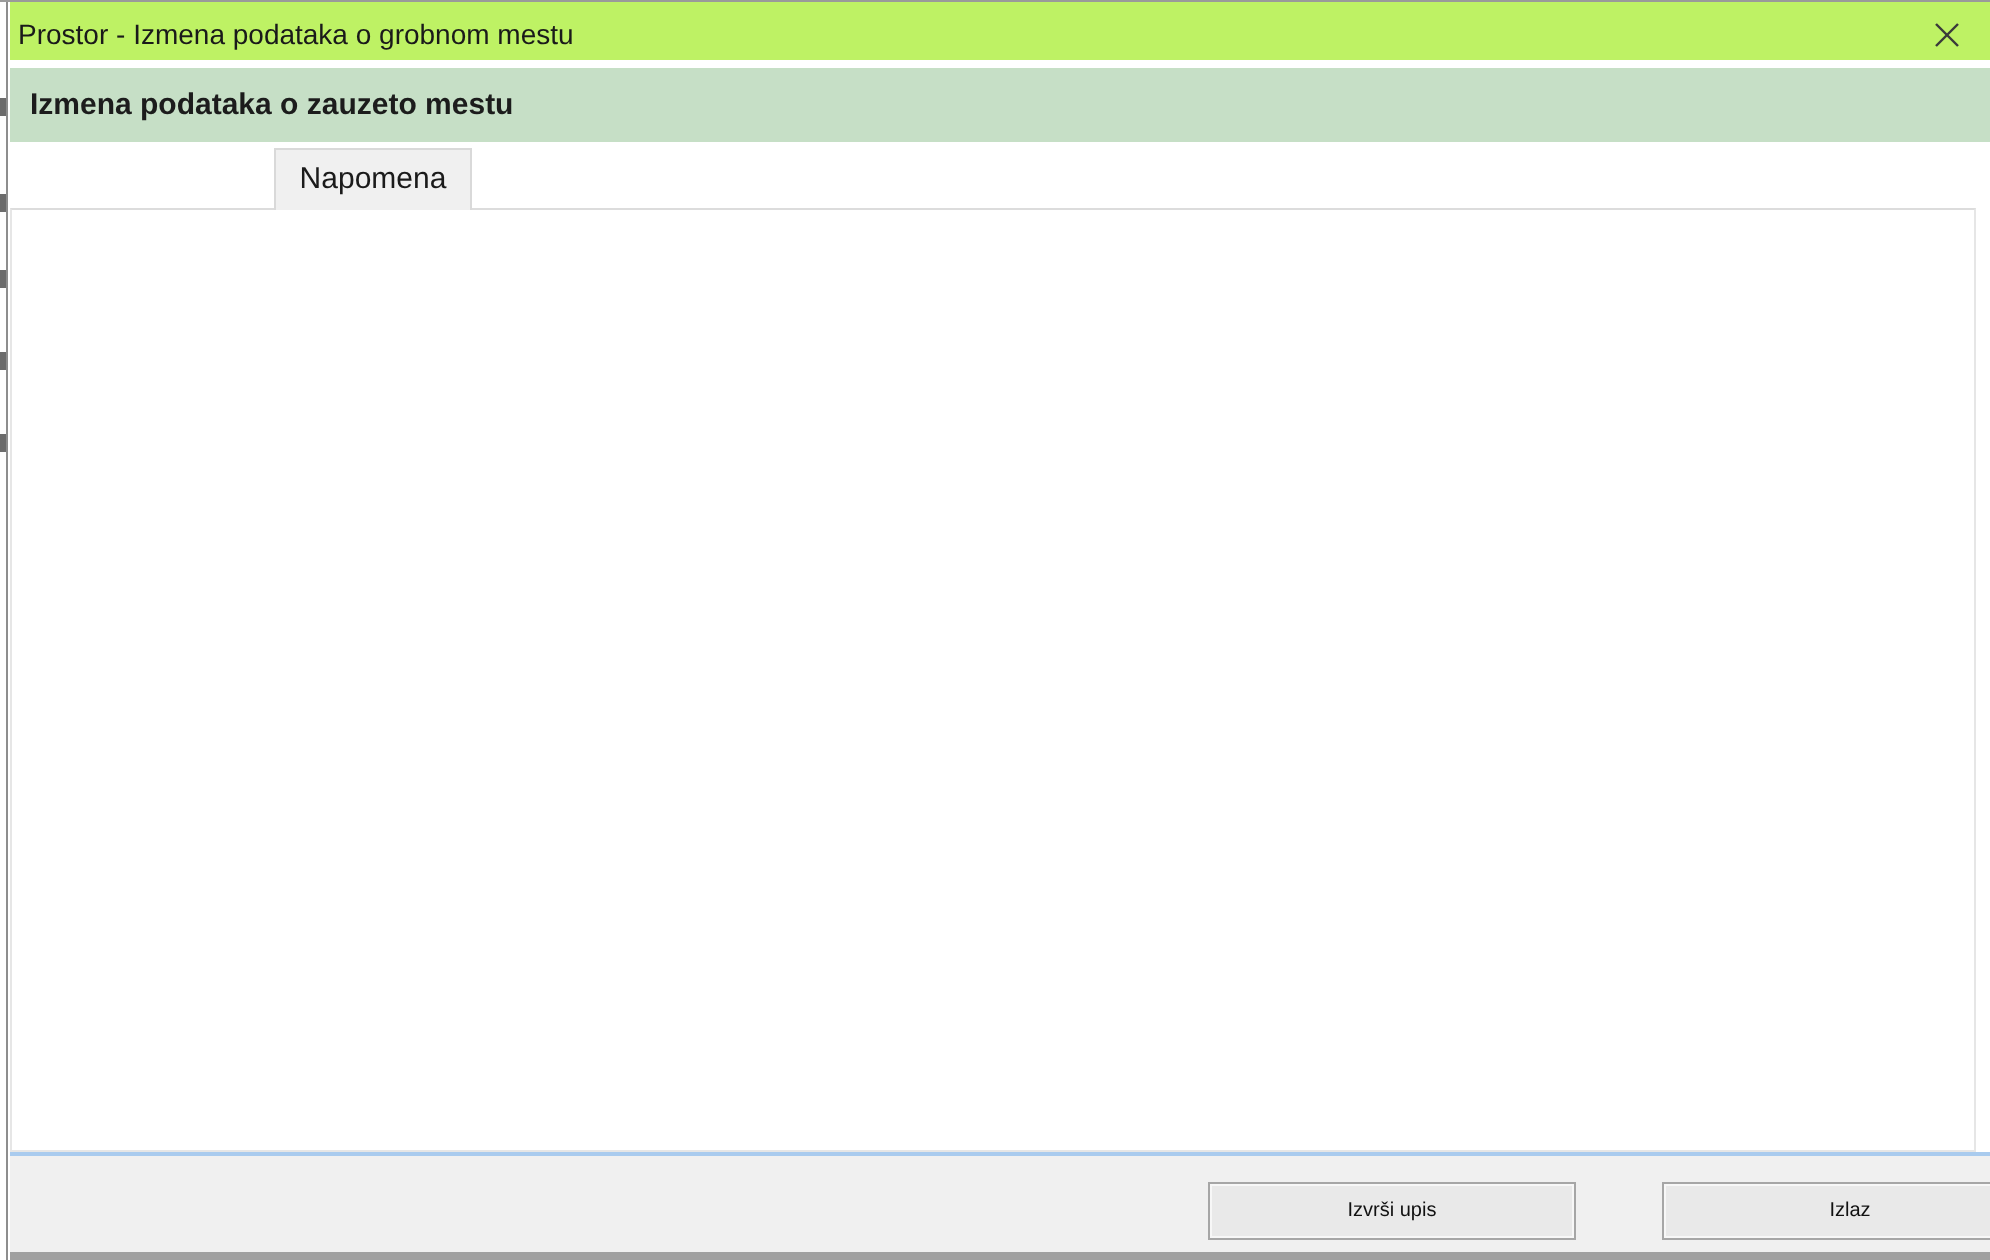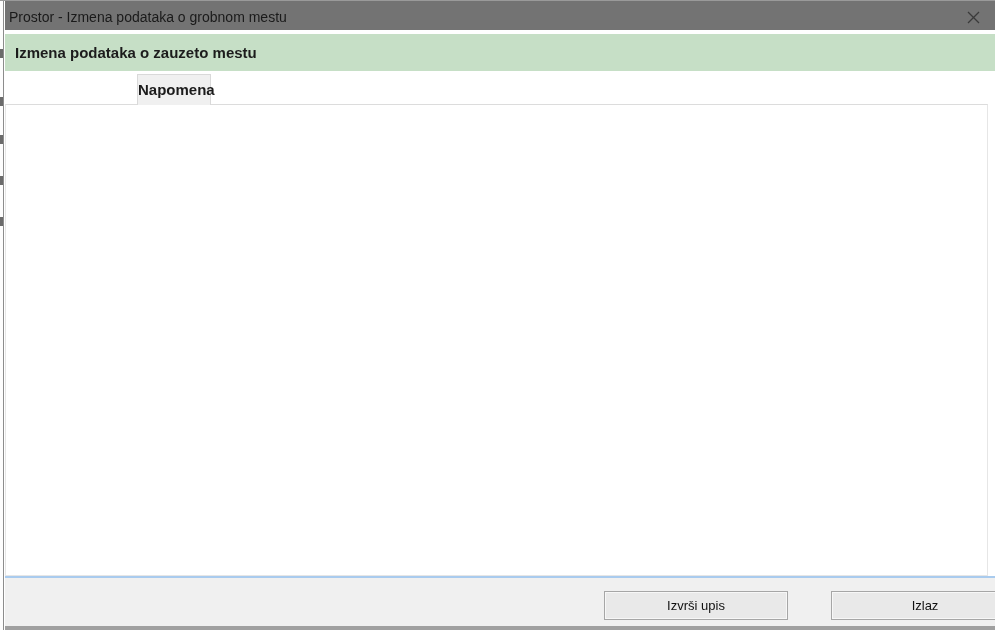--- a/index.html
+++ b/index.html
@@ -5,33 +5,33 @@
   * { margin:0; padding:0; box-sizing:border-box; }
   html,body { width:995px; height:630px; }
   body { font-family:"Liberation Sans","DejaVu Sans",sans-serif; background:#fff; }
   .screen { position:relative; width:995px; height:630px; background:#fff; overflow:hidden; border-top:1px solid #9a9a9a; }
 
   
   .underlay-strip { position:absolute; left:0; top:0; width:4px; height:630px; background:#fdfdfd; border-right:1px solid #8c8c8c; z-index:5; }
   .underlay-strip .frag { position:absolute; left:0; width:3px; height:9px; background:#6b6b6b; }
 
   
-  .titlebar { position:absolute; left:5px; top:0; right:0; height:29px; background:#737373; }
+  .titlebar { position:absolute; left:5px; top:0; right:0; height:29px; background:#bef264; }
   .title-text { position:absolute; left:4px; top:0; height:33px; line-height:33px; font-size:14px; color:#1a1a1a; white-space:nowrap; }
   .close-btn { position:absolute; right:8px; top:4px; width:28px; height:25px; display:flex; align-items:center; justify-content:center; cursor:default; }
 
   
   .green-header { position:absolute; left:5px; top:33px; right:0; height:37px; background:#c6dfc6; }
   .green-header .hdr-text { position:absolute; left:10px; top:0; height:37px; line-height:37px; font-weight:bold; font-size:15px; color:#1c1c1c; }
 
   
   .tabstrip { position:absolute; left:5px; top:70px; right:0; height:33px; background:#ffffff; }
   .tab { position:absolute; font-size:15px; color:#1b1b1b; text-align:center; }
   .tab.active { left:0; top:0; width:132px; height:34px; line-height:32px; background:#ffffff; border:1px solid #dcdcdc; border-bottom:none; z-index:3; }
-  .tab.inactive { left:132px; top:3px; width:74px; height:31px; line-height:29px; background:#f0f0f0; border:1px solid #d9d9d9; border-bottom:none; z-index:2;font-weight:bold; }
+  .tab.inactive { left:132px; top:3px; width:99px; height:31px; line-height:29px; background:#f0f0f0; border:1px solid #d9d9d9; border-bottom:none; z-index:2; }
 
   
   .panel { position:absolute; left:5px; top:103px; width:983px; height:472px; background:#ffffff; border:1px solid #e6e6e6; border-top:1px solid #dcdcdc; z-index:1; }
 
   .flabel { position:absolute; left:18px; font-size:15px; color:#1b1b1b; white-space:nowrap; }
 
   .tbox { position:absolute; left:243px; height:29px; border:1px solid #828282; background:#fff; font-family:"Liberation Sans","DejaVu Sans",sans-serif; font-size:15px; color:#111; padding:0 5px; outline:none; }
   .tbox.right { text-align:right; }
 
   
@@ -56,21 +56,21 @@
   
   .radio-row { position:absolute; left:243px; height:23px; display:flex; align-items:center; cursor:default; }
   .radio-circle { width:14px; height:14px; border:1px solid #4a4a4a; border-radius:50%; background:#fff; margin-right:7px; position:relative; flex:0 0 auto; }
   .radio-circle.checked::after { content:""; position:absolute; left:2px; top:2px; width:8px; height:8px; border-radius:50%; background:#2b2b2b; }
   .radio-label { font-size:15px; color:#1b1b1b; }
 
   
   .separator { position:absolute; left:5px; right:0; top:575px; height:2px; background:#a9cbee; }
   .footer { position:absolute; left:5px; right:0; top:577px; height:48px; background:#f0f0f0; }
   .bottom-strip { position:absolute; left:5px; right:0; top:625px; height:5px; background:#a0a0a0; }
-  .btn { position:absolute; top:13px; height:29px; background:#e9e9e9; border:1px solid #a6a6a6; box-shadow:inset 0 0 0 1px #f7f7f7; font-size:13px; color:#111; text-align:center; line-height:27px; cursor:default; }
+  .btn { position:absolute; top:13px; height:29px; background:#e9e9e9; border:1px solid #a6a6a6; box-shadow:inset 0 0 0 1px #f7f7f7; font-size:10px; color:#111; text-align:center; line-height:27px; cursor:default; }
   .btn.submit { left:599px; width:184px; }
   .btn.exit { left:792px; width:188px;margin-left:34px; }
 </style>
 </head>
 <body>
 
 <div class="screen">
 
   <div class="underlay-strip">
     <div class="frag" style="top:48px"></div>

